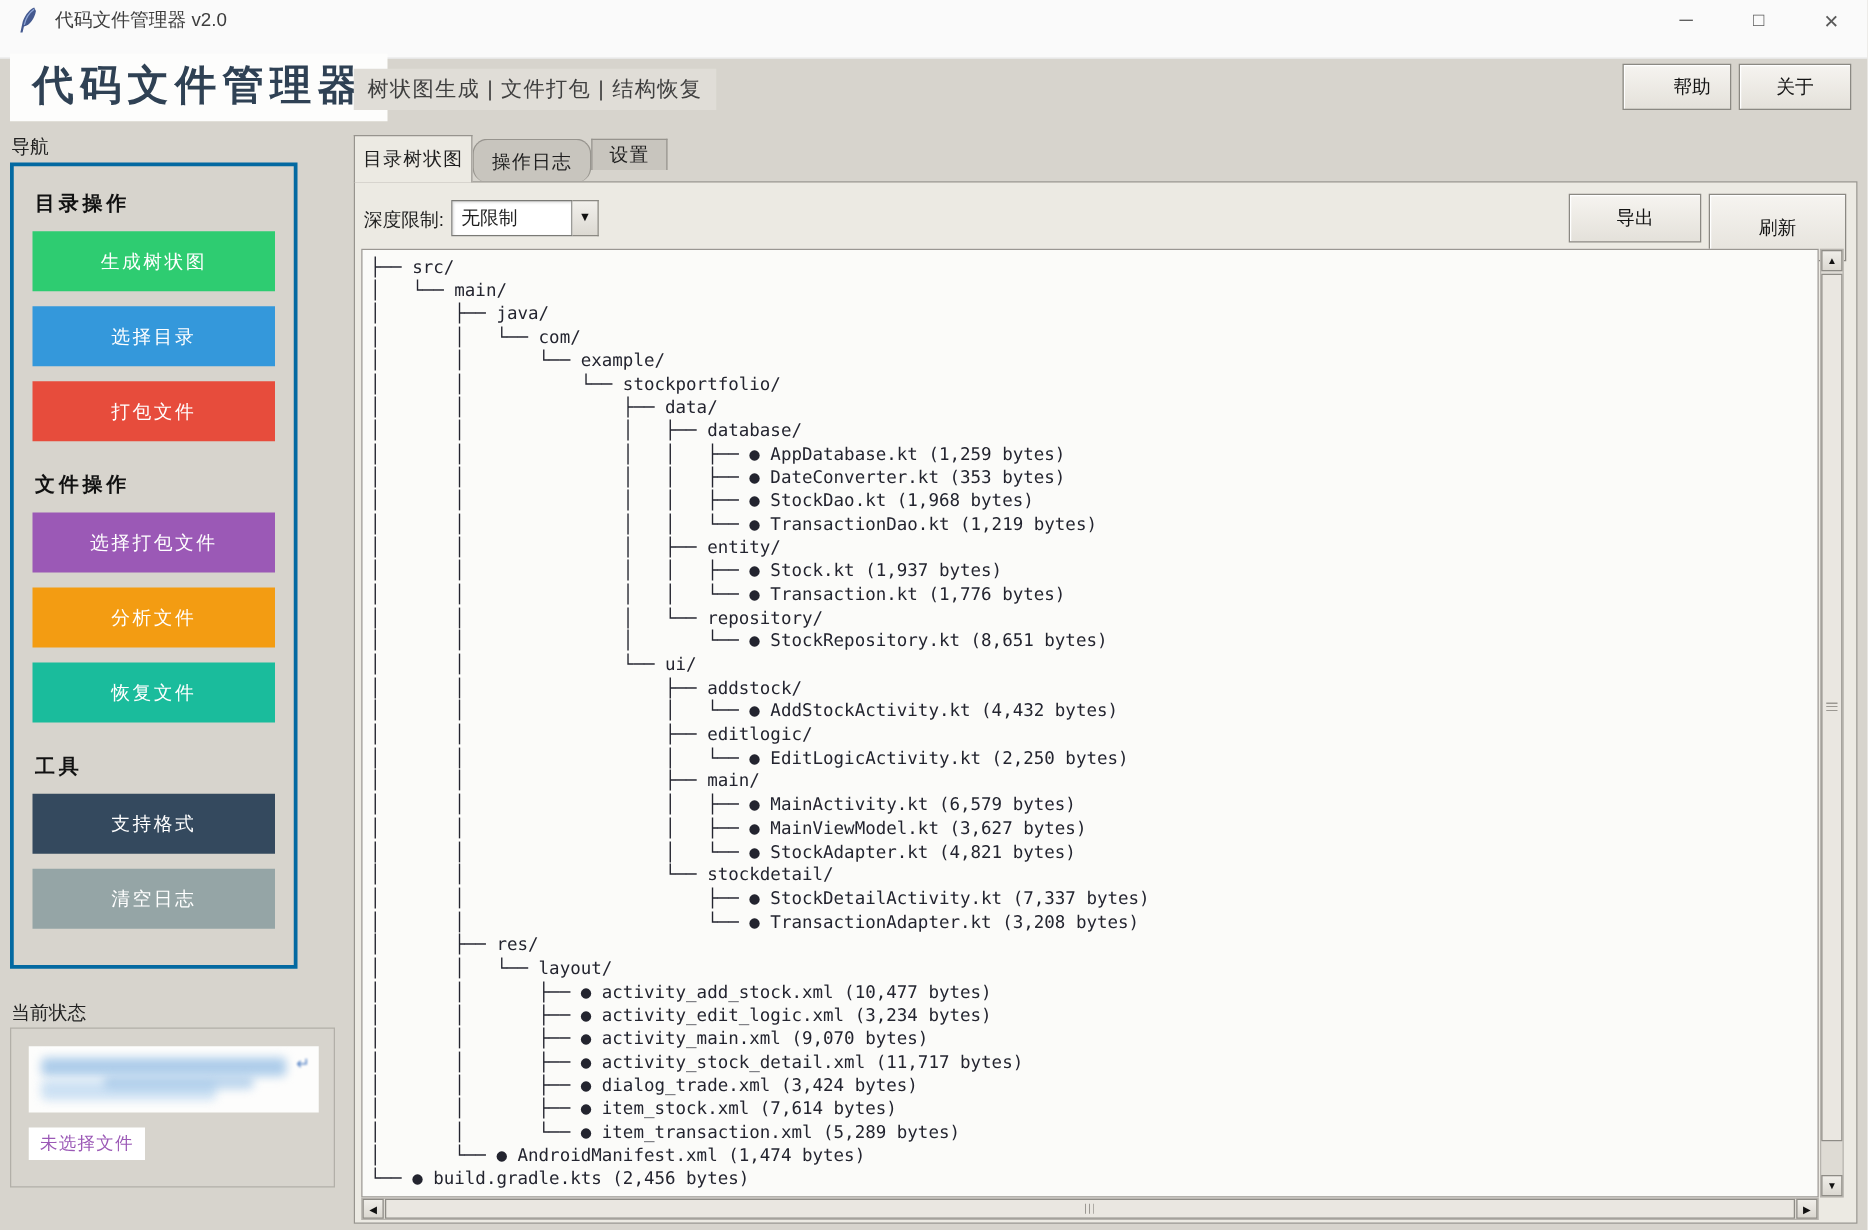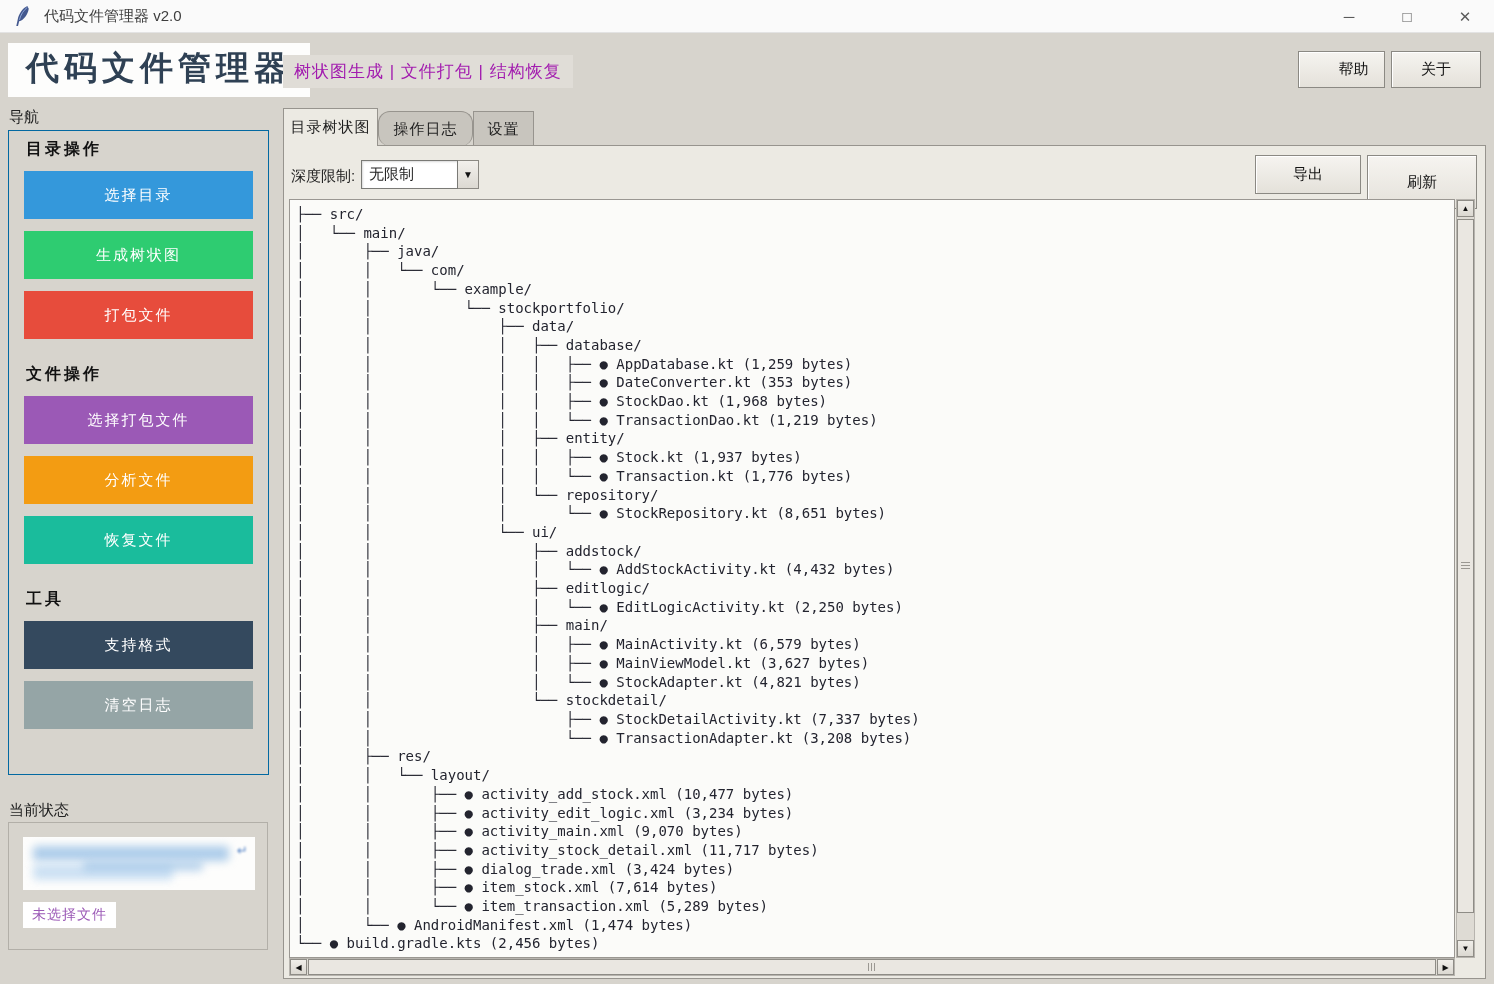--- a/index.html
+++ b/index.html
@@ -6,21 +6,21 @@
   html,body { margin:0; padding:0; }
   body {
     width:1494px; height:984px; position:relative; overflow:hidden;
     background:#d7d4cd;
     font-family:"Liberation Sans","DejaVu Sans",sans-serif;
     color:#1f1f1f;
   }
 
   
   .titlebar {
-    position:absolute; left:0; top:0; width:1494px; height:33px;
+    position:absolute; left:0; top:0; width:1494px; height:47px;
     background:#fafafa; border-bottom:1px solid #e3e3e3;
   }
   .titlebar .app-icon { position:absolute; left:13px; top:5px; width:20px; height:23px; }
   .titlebar .win-title {
     position:absolute; left:44px; top:7px; font-size:15px; color:#3d3d3d;
   }
   .win-controls { position:absolute; right:0; top:0; height:33px; display:flex; }
   .win-btn {
     width:58px; height:33px; display:flex; align-items:center; justify-content:center;
     color:#5a5a5a; font-size:15px; cursor:default;
@@ -28,37 +28,37 @@
 
   
   .header { position:absolute; left:0; top:33px; width:1494px; height:70px; }
   .app-title {
     position:absolute; left:8px; top:10px; background:#fdfdfc;
     padding:3px 18px 6px 18px; font-size:33px; font-weight:bold;
     color:#2f4154; letter-spacing:5px;
   }
   .app-subtitle {
     position:absolute; left:283px; top:22px; background:#e0ddd7;
-    padding:5px 11px; font-size:17px; color:#a21caf; letter-spacing:1px;
+    padding:5px 11px; font-size:17px; color:#404040; letter-spacing:1px;
   }
   .classic-btn {
     background:linear-gradient(#f6f4f0,#e4e1da);
     border:1px solid #8b8983;
     box-shadow:inset 1px 1px 0 #ffffff;
     display:flex; align-items:center; justify-content:center;
     font-size:15px; color:#141414; cursor:pointer;
   }
   .btn-help  { position:absolute; left:1298px; top:18px; width:87px; height:37px;padding-left:24px; }
   .btn-about { position:absolute; left:1391px; top:18px; width:90px; height:37px; }
 
   
   .nav-label { position:absolute; left:9px; top:108px; font-size:15px; color:#222; }
   .nav-frame {
-    position:absolute; left:8px; top:130px; width:261px; height:645px;
-    border:1px solid #0369a1; padding:4px 15px;
+    position:absolute; left:8px; top:130px; width:230px; height:645px;
+    border:3px solid #0369a1; padding:16px 15px;
   }
   .section-heading {
     font-size:16px; font-weight:bold; color:#111;
     letter-spacing:3px; margin:4px 0 11px 2px;
   }
   .section-heading.mt { margin-top:25px; }
   .side-btn {
     height:48px; margin-bottom:12px; display:flex; align-items:center; justify-content:center;
     color:#ffffff; font-size:15px; letter-spacing:2px; cursor:pointer;
   }
@@ -84,21 +84,21 @@
   }
 
   
   .tab {
     position:absolute; display:flex; align-items:center; justify-content:center;
     font-size:15px; letter-spacing:1px; cursor:pointer;
     background:#c8c5be; border:1px solid #97948e; border-bottom:none;
   }
   .tab-1 { left:283px; top:108px; width:95px; height:38px; background:#eceae3; z-index:3; }
   .tab-2 { left:378px; top:111px; width:95px; height:35px;border-radius:12px; }
-  .tab-3 { left:473px; top:111px; width:61px; height:35px; }
+  .tab-3 { left:473px; top:111px; width:61px; height:25px; }
 
   
   .pane {
     position:absolute; left:283px; top:145px; width:1203px; height:834px;
     background:#eceae3; border:1px solid #97948e; z-index:2;
   }
   .depth-label { position:absolute; left:7px; top:21px; font-size:15px; }
   .combo { position:absolute; left:77px; top:14px; width:118px; height:29px; display:flex; cursor:pointer; }
   .combo-field {
     flex:1; background:#ffffff; border:1px solid #7a7a76;
@@ -171,22 +171,22 @@
 <div class="header">
   <div class="app-title">代码文件管理器</div>
   <div class="app-subtitle">树状图生成 | 文件打包 | 结构恢复</div>
   <div class="classic-btn btn-help">帮助</div>
   <div class="classic-btn btn-about">关于</div>
 </div>
 
 <div class="nav-label">导航</div>
 <div class="nav-frame">
   <div class="section-heading">目录操作</div>
+  <div class="side-btn" style="background-color: rgb(46, 204, 113);">生成树状图</div>
   <div class="side-btn" style="background-color: rgb(52, 152, 219);">选择目录</div>
-  <div class="side-btn" style="background-color: rgb(46, 204, 113);">生成树状图</div>
   <div class="side-btn" style="background-color: rgb(231, 76, 60);">打包文件</div>
 
   <div class="section-heading mt">文件操作</div>
   <div class="side-btn" style="background-color: rgb(155, 89, 182);">选择打包文件</div>
   <div class="side-btn" style="background-color: rgb(243, 156, 18);">分析文件</div>
   <div class="side-btn" style="background-color: rgb(26, 188, 156);">恢复文件</div>
 
   <div class="section-heading mt">工具</div>
   <div class="side-btn" style="background-color: rgb(52, 73, 94);">支持格式</div>
   <div class="side-btn" style="background-color: rgb(149, 165, 166);">清空日志</div>

